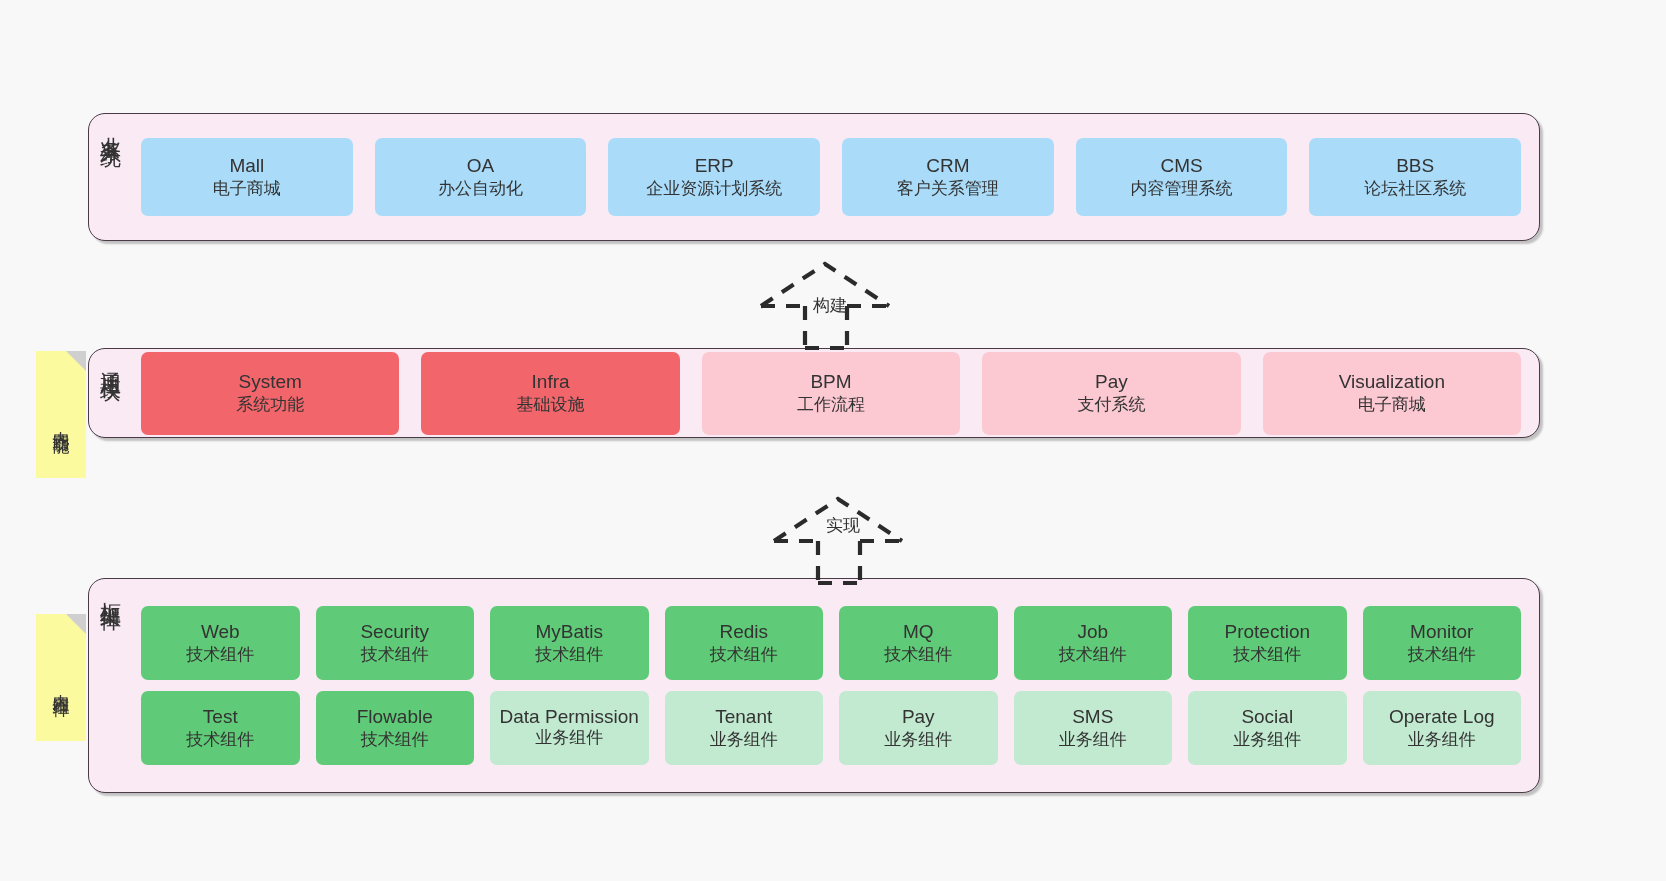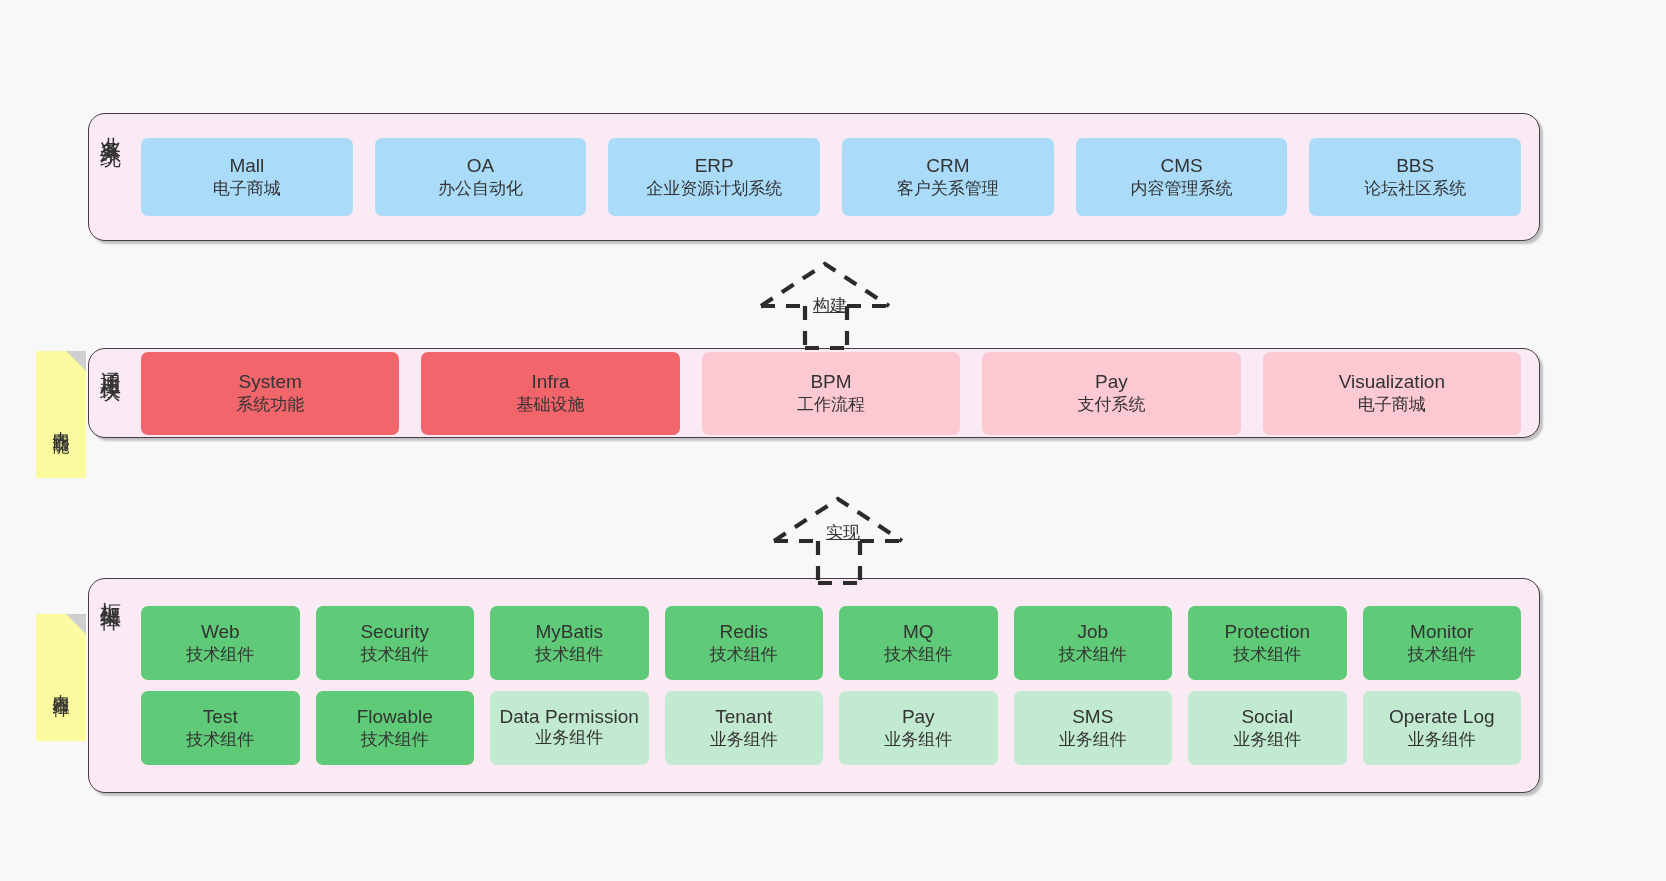--- a/index.html
+++ b/index.html
@@ -125,21 +125,20 @@
   .connector {
     position: absolute;
     z-index: 3;
   }
   .connector .conn-label {
     position: absolute;
     font-size: 17px;
     color: #333333;
     background: transparent;
     white-space: nowrap;
-    text-decoration: underline;
   }
 </style>
 </head>
 <body>
 
 <div id="canvas">
 
   <div class="layer" id="layer-business" style="left:88px; top:113px; width:1452px; height:128px;">
     <div class="layer-label">
       <span>业务系统</span>
@@ -223,21 +222,21 @@
 
   <div class="connector" style="left:768px; top:493px; width:150px; height:92px;">
     <svg width="150" height="92" viewBox="0 0 150 92">
       <polyline points="6,48 70,6 134,48" fill="none" stroke="#2b2b2b" stroke-width="4.2" stroke-dasharray="14,11" stroke-linecap="butt"></polyline>
       <line x1="6" y1="48" x2="50" y2="48" stroke="#2b2b2b" stroke-width="4.2" stroke-dasharray="14,11"></line>
       <line x1="92" y1="48" x2="134" y2="48" stroke="#2b2b2b" stroke-width="4.2" stroke-dasharray="14,11"></line>
       <line x1="50" y1="48" x2="50" y2="90" stroke="#2b2b2b" stroke-width="4.2" stroke-dasharray="14,11"></line>
       <line x1="92" y1="48" x2="92" y2="90" stroke="#2b2b2b" stroke-width="4.2" stroke-dasharray="14,11"></line>
       <line x1="50" y1="90" x2="92" y2="90" stroke="#2b2b2b" stroke-width="4.2" stroke-dasharray="14,11"></line>
     </svg>
-    <div class="conn-label" style="left:58px; top:28px;">实现</div>
+    <div class="conn-label" style="left:58px; top:21px;">实现</div>
   </div>
 
   <div class="note" style="left:36px; top:614px; height:127px;">
     <div class="fold"></div>
     <span>内置组件</span>
   </div>
 
   <div class="layer" id="layer-framework" style="left:88px; top:578px; width:1452px; height:215px;">
     <div class="layer-label">
       <span>框架组件</span>

